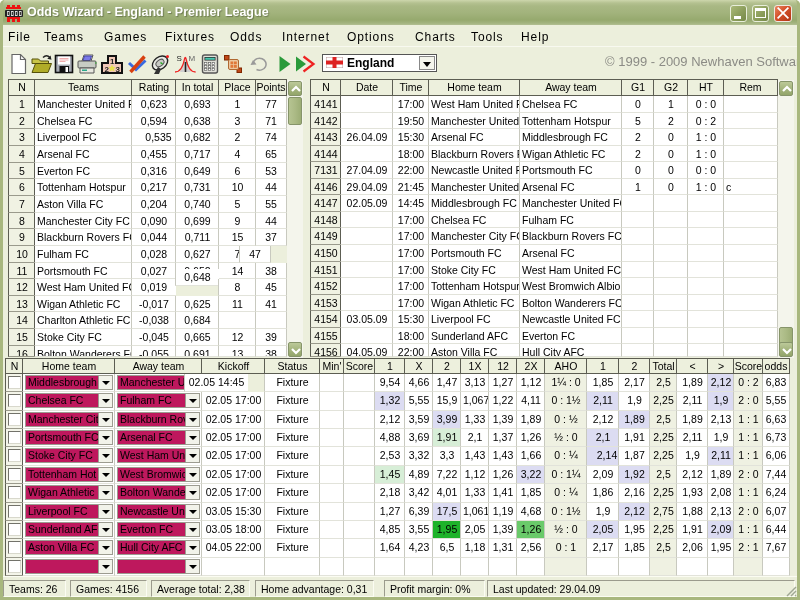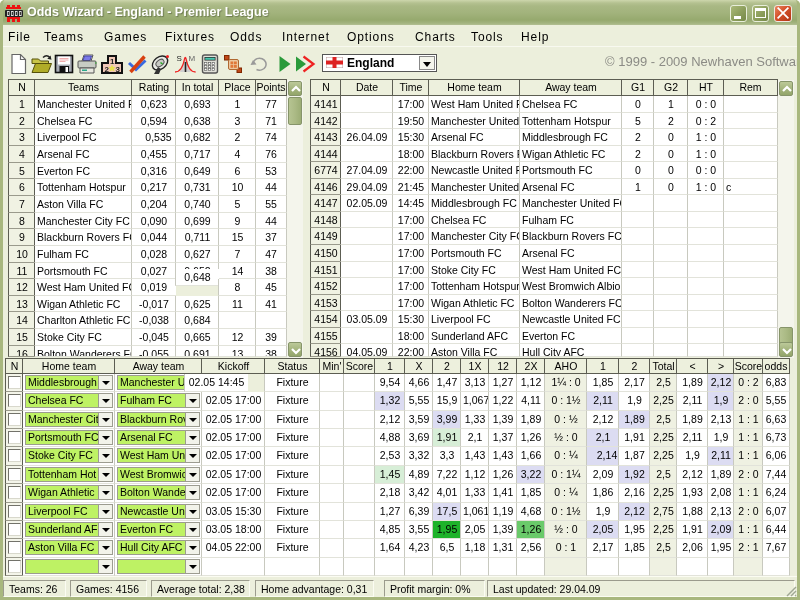--- a/index.html
+++ b/index.html
@@ -21,21 +21,21 @@
 .lg{background:#d7eed7}
 .gg{background:#1eb32a}
 .g2{background:#6aca6a}
 .ctr{text-align:center}
 .scroll{position:absolute;width:16px;background:#f4f5ec}
 .sbtn{position:absolute;left:1px;width:14px;height:15px;border:1px solid #86946a;
  border-radius:2px;background:linear-gradient(180deg,#bcc999 0,#a3b37c 55%,#93a56a 100%)}
 .sbtn svg{position:absolute;left:1px;top:3px}
 .sthumb{position:absolute;left:1px;width:14px;border:1px solid #86946a;border-radius:2px;
  background:linear-gradient(90deg,#b6c492 0,#abba85 50%,#9cad75 100%)}
-.combo{position:relative;height:15px;margin-top:1px;background:#bef264;border:1px solid #9c9c90}
+.combo{position:relative;height:15px;margin-top:1px;background:#be185d;border:1px solid #9c9c90}
 .combo span{position:absolute;left:2px;top:0;line-height:13px;white-space:nowrap}
 .combo .cbtn{position:absolute;right:0;top:0;width:14px;height:13px;background:#f2f3ea;
  border-left:1px solid #9c9c90}
 .cbtn i{position:absolute;left:3px;top:5px;width:0;height:0;border:4px solid transparent;
  border-top:4px solid #000;border-bottom:none}
 .cbx{width:13px;height:13px;background:#fff;border-top:1px solid #72726a;border-left:1px solid #72726a;
  border-right:1px solid #d8d8cc;border-bottom:1px solid #d8d8cc;margin:2px 0 0 2px}
 .rnb{background:#f4f5ea}
 .panel{position:absolute;top:580px;height:17px;border:1px solid;
  border-color:#9b9b8d #fbfcf2 #fbfcf2 #9b9b8d;font-size:10.5px;color:#000;
@@ -212,21 +212,21 @@
 <div class="c dc dcf" style="left:34px;top:129px;width:98px;height:17px;line-height:16px">Liverpool FC</div>
 <div class="c dc ctr" style="left:131px;top:129px;width:54px;height:17px;line-height:16px">0,535</div>
 <div class="c dc ctr" style="left:175px;top:129px;width:44px;height:17px;line-height:16px">0,682</div>
 <div class="c dc ctr" style="left:218px;top:129px;width:38px;height:17px;line-height:16px">2</div>
 <div class="c dc ctr dcl" style="left:255px;top:129px;width:32px;height:17px;line-height:16px">74</div>
 <div class="c rn" style="left:8px;top:146px;width:27px;height:17px;line-height:16px">4</div>
 <div class="c dc dcf" style="left:34px;top:146px;width:98px;height:17px;line-height:16px">Arsenal FC</div>
 <div class="c dc ctr" style="left:131px;top:146px;width:45px;height:17px;line-height:16px">0,455</div>
 <div class="c dc ctr" style="left:175px;top:146px;width:44px;height:17px;line-height:16px">0,717</div>
 <div class="c dc ctr" style="left:218px;top:146px;width:38px;height:17px;line-height:16px">4</div>
-<div class="c dc ctr dcl" style="left:255px;top:146px;width:32px;height:17px;line-height:16px">76</div>
+<div class="c dc ctr dcl" style="left:255px;top:146px;width:32px;height:17px;line-height:16px">65</div>
 <div class="c rn" style="left:8px;top:163px;width:27px;height:16px;line-height:16px">5</div>
 <div class="c dc dcf" style="left:34px;top:163px;width:98px;height:16px;line-height:16px">Everton FC</div>
 <div class="c dc ctr" style="left:131px;top:163px;width:45px;height:16px;line-height:16px">0,316</div>
 <div class="c dc ctr" style="left:175px;top:163px;width:44px;height:16px;line-height:16px">0,649</div>
 <div class="c dc ctr" style="left:218px;top:163px;width:38px;height:16px;line-height:16px">6</div>
 <div class="c dc ctr dcl" style="left:255px;top:163px;width:32px;height:16px;line-height:16px">53</div>
 <div class="c rn" style="left:8px;top:179px;width:27px;height:17px;line-height:16px">6</div>
 <div class="c dc dcf" style="left:34px;top:179px;width:98px;height:17px;line-height:16px">Tottenham Hotspur</div>
 <div class="c dc ctr" style="left:131px;top:179px;width:45px;height:17px;line-height:16px">0,217</div>
 <div class="c dc ctr" style="left:175px;top:179px;width:44px;height:17px;line-height:16px">0,731</div>
@@ -248,21 +248,21 @@
 <div class="c dc dcf" style="left:34px;top:229px;width:98px;height:17px;line-height:16px">Blackburn Rovers FC</div>
 <div class="c dc ctr" style="left:131px;top:229px;width:45px;height:17px;line-height:16px">0,044</div>
 <div class="c dc ctr" style="left:175px;top:229px;width:44px;height:17px;line-height:16px">0,711</div>
 <div class="c dc ctr" style="left:218px;top:229px;width:38px;height:17px;line-height:16px">15</div>
 <div class="c dc ctr dcl" style="left:255px;top:229px;width:32px;height:17px;line-height:16px">37</div>
 <div class="c rn" style="left:8px;top:246px;width:27px;height:17px;line-height:16px">10</div>
 <div class="c dc dcf" style="left:34px;top:246px;width:98px;height:17px;line-height:16px">Fulham FC</div>
 <div class="c dc ctr" style="left:131px;top:246px;width:45px;height:17px;line-height:16px">0,028</div>
 <div class="c dc ctr" style="left:175px;top:246px;width:44px;height:17px;line-height:16px">0,627</div>
 <div class="c dc ctr" style="left:218px;top:246px;width:38px;height:17px;line-height:16px">7</div>
-<div class="c dc ctr dcl" style="left:255px;top:246px;width:32px;height:17px;line-height:16px">47</div>
+<div class="c dc ctr dcl" style="left:239px;top:246px;width:32px;height:17px;line-height:16px">47</div>
 <div class="c rn" style="left:8px;top:263px;width:27px;height:16px;line-height:16px">11</div>
 <div class="c dc dcf" style="left:34px;top:263px;width:98px;height:16px;line-height:16px">Portsmouth FC</div>
 <div class="c dc ctr" style="left:131px;top:263px;width:45px;height:16px;line-height:16px">0,027</div>
 <div class="c dc ctr" style="left:175px;top:263px;width:44px;height:16px;line-height:16px">0,652</div>
 <div class="c dc ctr" style="left:218px;top:263px;width:38px;height:16px;line-height:16px">14</div>
 <div class="c dc ctr dcl" style="left:255px;top:263px;width:32px;height:16px;line-height:16px">38</div>
 <div class="c rn" style="left:8px;top:279px;width:27px;height:17px;line-height:16px">12</div>
 <div class="c dc dcf" style="left:34px;top:279px;width:98px;height:17px;line-height:16px">West Ham United FC</div>
 <div class="c dc ctr" style="left:131px;top:279px;width:45px;height:17px;line-height:16px">0,019</div>
 <div class="c dc ctr" style="left:175px;top:269px;width:44px;height:17px;line-height:16px">0,648</div>
@@ -343,21 +343,21 @@
 <div class="c dc dcl" style="left:723px;top:129px;width:55px;height:17px;line-height:16px"></div>
 <div class="c rn" style="left:310px;top:146px;width:31px;height:16px;line-height:16px">4144</div>
 <div class="c dc ctr dcf" style="left:340px;top:146px;width:53px;height:16px;line-height:16px"></div>
 <div class="c dc ctr" style="left:392px;top:146px;width:37px;height:16px;line-height:16px">18:00</div>
 <div class="c dc" style="left:428px;top:146px;width:92px;height:16px;line-height:16px">Blackburn Rovers FC</div>
 <div class="c dc" style="left:519px;top:146px;width:103px;height:16px;line-height:16px">Wigan Athletic FC</div>
 <div class="c dc ctr" style="left:621px;top:146px;width:33px;height:16px;line-height:16px">2</div>
 <div class="c dc ctr" style="left:653px;top:146px;width:35px;height:16px;line-height:16px">0</div>
 <div class="c dc ctr" style="left:687px;top:146px;width:37px;height:16px;line-height:16px">1 : 0</div>
 <div class="c dc dcl" style="left:723px;top:146px;width:55px;height:16px;line-height:16px"></div>
-<div class="c rn" style="left:310px;top:162px;width:31px;height:17px;line-height:16px">6774</div>
+<div class="c rn" style="left:310px;top:162px;width:31px;height:17px;line-height:16px">7131</div>
 <div class="c dc ctr dcf" style="left:340px;top:162px;width:53px;height:17px;line-height:16px">27.04.09</div>
 <div class="c dc ctr" style="left:392px;top:162px;width:37px;height:17px;line-height:16px">22:00</div>
 <div class="c dc" style="left:428px;top:162px;width:92px;height:17px;line-height:16px">Newcastle United FC</div>
 <div class="c dc" style="left:519px;top:162px;width:103px;height:17px;line-height:16px">Portsmouth FC</div>
 <div class="c dc ctr" style="left:621px;top:162px;width:33px;height:17px;line-height:16px">0</div>
 <div class="c dc ctr" style="left:653px;top:162px;width:35px;height:17px;line-height:16px">0</div>
 <div class="c dc ctr" style="left:687px;top:162px;width:37px;height:17px;line-height:16px">0 : 0</div>
 <div class="c dc dcl" style="left:723px;top:162px;width:55px;height:17px;line-height:16px"></div>
 <div class="c rn" style="left:310px;top:179px;width:31px;height:16px;line-height:16px">4146</div>
 <div class="c dc ctr dcf" style="left:340px;top:179px;width:53px;height:16px;line-height:16px">29.04.09</div>

